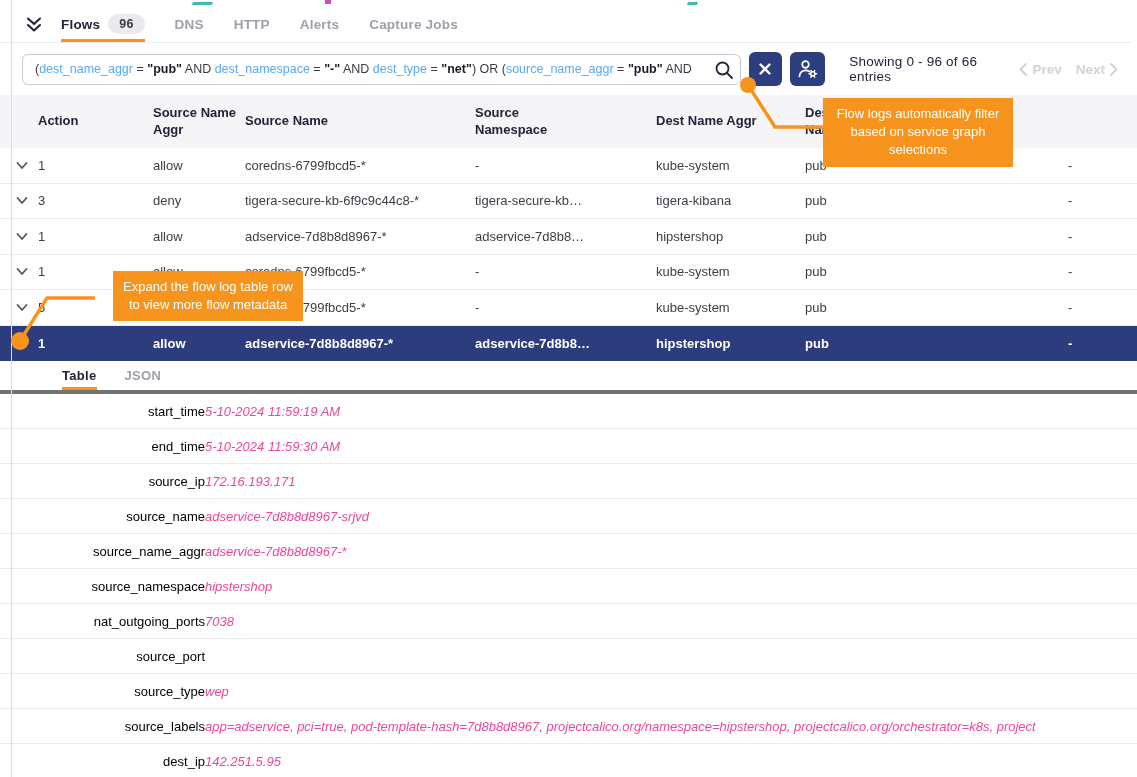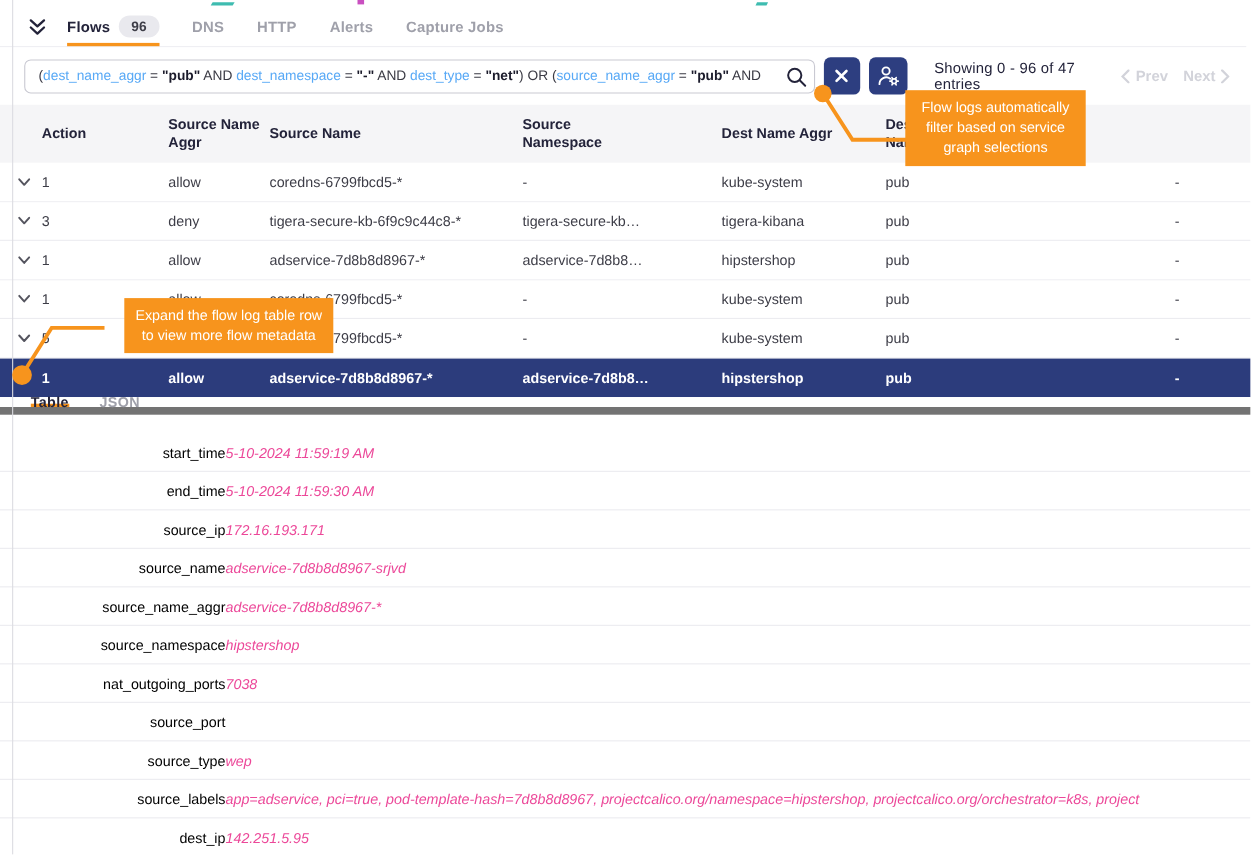--- a/index.html
+++ b/index.html
@@ -42,32 +42,32 @@
   .hc.w-sns span { max-width:92px; }
   .hc.w-dn span { max-width:95px; }
   .frows { position:absolute; left:0; right:0; top:148px; z-index:1; }
   .frow { height:35.5px; border-bottom:1px solid #ececf0; font-size:13px; color:#3d3d47; background:#fff; cursor:pointer; }
   .frow .cell { white-space:nowrap; overflow:hidden; padding-right:8px; }
   .frow .chev { color:#55555f; display:flex; align-items:center; }
   .frow.selected { background:#2c3c7c; color:#fff; font-weight:700; border-bottom:none; }
   .frow.selected .chev { color:#fff; }
 
   
-  .dtabs { position:absolute; left:0; right:0; top:361px; height:16px; display:flex; align-items:stretch; padding-left:28px; border-bottom:7px solid #737373; background:#fff; z-index:1; }
+  .dtabs { position:absolute; left:0; right:0; top:361px; height:33px; display:flex; align-items:stretch; padding-left:62px; border-bottom:4px solid #737373; background:#fff; z-index:1; }
   .dtab { display:flex; align-items:center; font-size:13px; font-weight:700; color:#9fa0aa; margin-right:28px; border-bottom:3px solid transparent; padding-top:3px; letter-spacing:.3px; cursor:pointer; }
   .dtab.active { color:#23233a; border-bottom-color:#f7941d; }
   .drows { position:absolute; left:0; right:0; top:394px; bottom:0; overflow:hidden; z-index:1; }
   .drow { height:35px; display:flex; align-items:center; padding-left:37px; border-bottom:1px solid #ececf0; font-size:13px; }
   .dkey { width:168px; color:#000000; flex-shrink:0;text-align:right; }
   .dval { color:#ec4899; white-space:nowrap; overflow:hidden; flex:1;font-style:italic; }
 
   
   .overlay { position:absolute; left:0; top:0; width:1137px; height:777px; z-index:50; pointer-events:none; }
   .tooltip { position:absolute; background:#f7941d; color:#fff; font-size:13px; line-height:1.4; text-align:center; padding:7px 10px; z-index:51; pointer-events:none; }
-  .tt1 { left:823px; top:82px; width:164px; }
+  .tt1 { left:823px; top:98px; width:190px; }
   .tt2 { left:93px; top:271px; width:190px;margin-left:20px; }
 
   svg.icon { display:block; }
 </style>
 </head>
 <body>
 
 <div class="app">
   <div class="left-edge"></div>
 
@@ -122,21 +122,21 @@
         <g stroke="#fff" stroke-width="1.5" stroke-linecap="round">
           <line x1="19.4" y1="16.8" x2="20.6" y2="16.8"></line>
           <line x1="18.1" y1="19.05" x2="18.7" y2="20.1"></line>
           <line x1="15.5" y1="19.05" x2="14.9" y2="20.1"></line>
           <line x1="14.2" y1="16.8" x2="13.0" y2="16.8"></line>
           <line x1="15.5" y1="14.55" x2="14.9" y2="13.5"></line>
           <line x1="18.1" y1="14.55" x2="18.7" y2="13.5"></line>
         </g>
       </svg>
     </button>
-    <span class="showing">Showing 0 - 96 of 47 entries</span>
+    <span class="showing">Showing 0 - 96 of 66 entries</span>
     <span class="pager">
       <span class="pg">
         <svg class="icon" width="8" height="13" viewBox="0 0 8 13">
             <path d="M7 1 L1.5 6.5 L7 12" fill="none" stroke="#d2d3da" stroke-width="2" stroke-linecap="round"></path>
           </svg>
         <span>Prev</span>
       </span>
       <span class="pg">
         <span>Next</span>
         <svg class="icon" width="8" height="13" viewBox="0 0 8 13">

